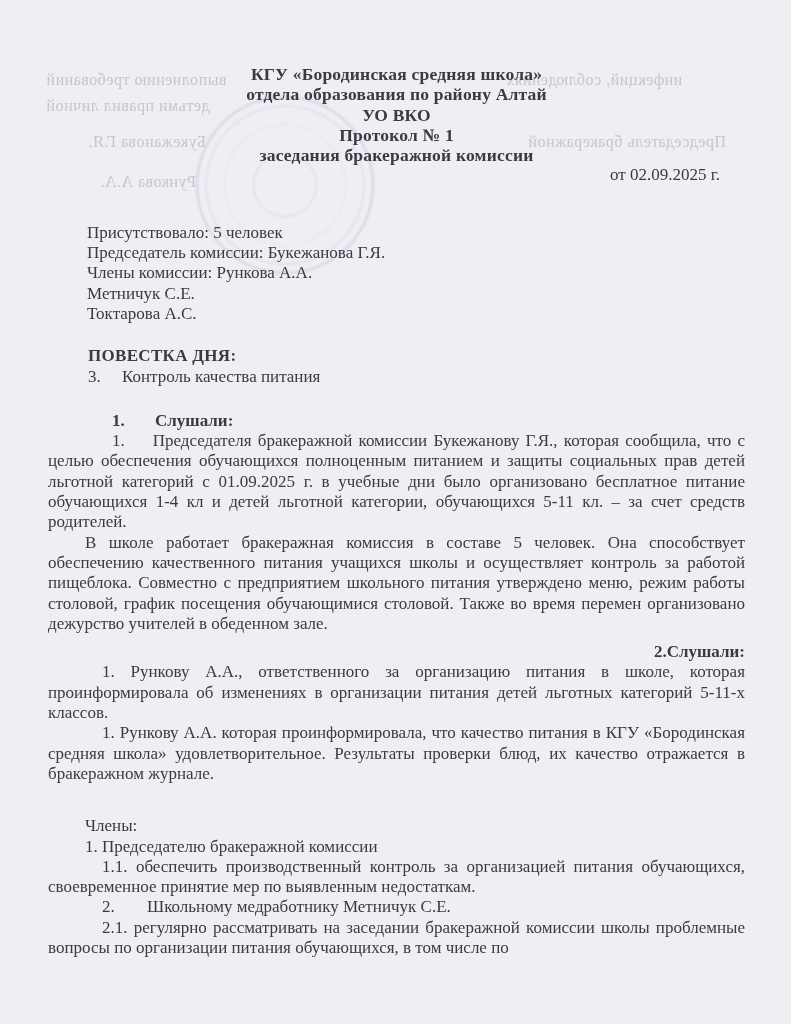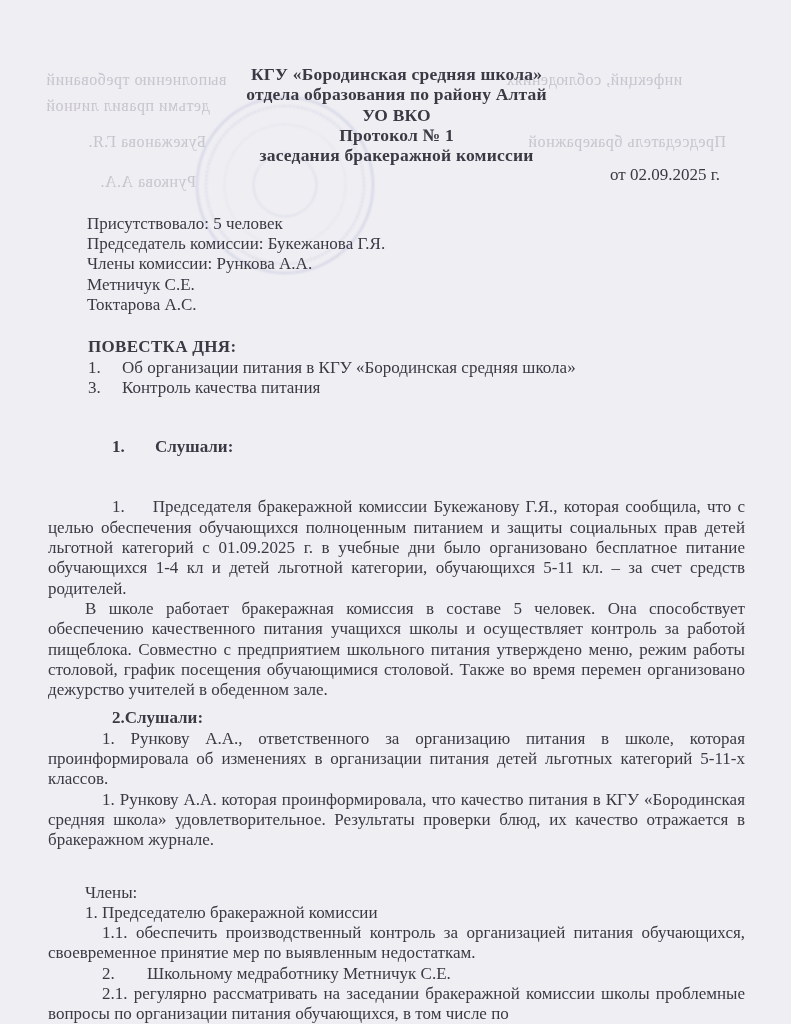--- a/index.html
+++ b/index.html
@@ -55,33 +55,33 @@
     border:1.5px solid var(--stamp);
     border-radius:50%;
   }
   
   .doc{
     position:relative;z-index:1;
     padding:64px 46px 0 48px;
   }
   .doc-header{text-align:center;font-weight:700;font-size:17.5px;letter-spacing:.2px;}
   .date-line{text-align:right;padding-right:25px;}
-  .attendance{margin-top:28px;padding-left:39px;}
+  .attendance{margin-top:37px;padding-left:39px;}
   .agenda{margin-top:22px;padding-left:40px;}
   .agenda-title{font-weight:700;letter-spacing:.3px;}
   .agenda-item .anum{display:inline-block;width:34px;}
   p{margin:0;}
   .just{text-align:justify;}
-  .sec1-head{margin-top:39px;padding-left:64px;font-weight:700;}
+  .sec1-head{margin-top:24px;padding-left:64px;font-weight:700;}
   .sec1-head .snum{display:inline-block;width:43px;}
-  .ind64{text-indent:64px;margin-top:40px;}
+  .ind64{text-indent:64px;}
   .ind54{text-indent:54px;}
   .ind37{text-indent:37px;}
   .pnum{margin-right:28px;}
-  .sec2-head{margin-top:8px;padding-left:64px;font-weight:700;}
+  .sec2-head{margin-top:8px;padding-left:64px;font-weight:700;text-align:right;}
   .sec3-head{margin-top:30px;padding-left:54px;font-weight:700;}
   .res-block{margin-top:32px;}
   .res-title{padding-left:37px;}
   .res-l1{padding-left:37px;}
   .res-l2 .lnum{display:inline-block;width:45px;}
   .res-l2{padding-left:54px;}
 </style>
 </head>
 <body>
 
@@ -117,23 +117,20 @@
       <div>Присутствовало: 5 человек</div>
       <div>Председатель комиссии: Букежанова Г.Я.</div>
       <div>Члены комиссии: Рункова А.А.</div>
       <div>Метничук С.Е.</div>
       <div>Токтарова А.С.</div>
     </div>
 
     <div class="agenda">
       <div class="agenda-title">ПОВЕСТКА ДНЯ:</div>
       <div class="agenda-item">
-        <span class="anum">1.</span><span>Об организации питания в КГУ «Бородинская средняя школа»</span>
-      </div>
-      <div class="agenda-item">
         <span class="anum">3.</span><span>Контроль качества питания</span>
       </div>
     </div>
 
     <div class="sec1-head">
       <span class="snum">1.</span><span>Слушали:</span>
     </div>
     <p class="just ind64">
       <span class="pnum">1.</span><span>Председателя бракеражной комиссии Букежанову Г.Я., которая сообщила, что с целью обеспечения обучающихся полноценным питанием и защиты социальных прав детей льготной категорий с 01.09.2025 г. в учебные дни было организовано бесплатное питание обучающихся 1-4 кл и детей льготной категории, обучающихся 5-11 кл. – за счет средств родителей.</span>
     </p>

